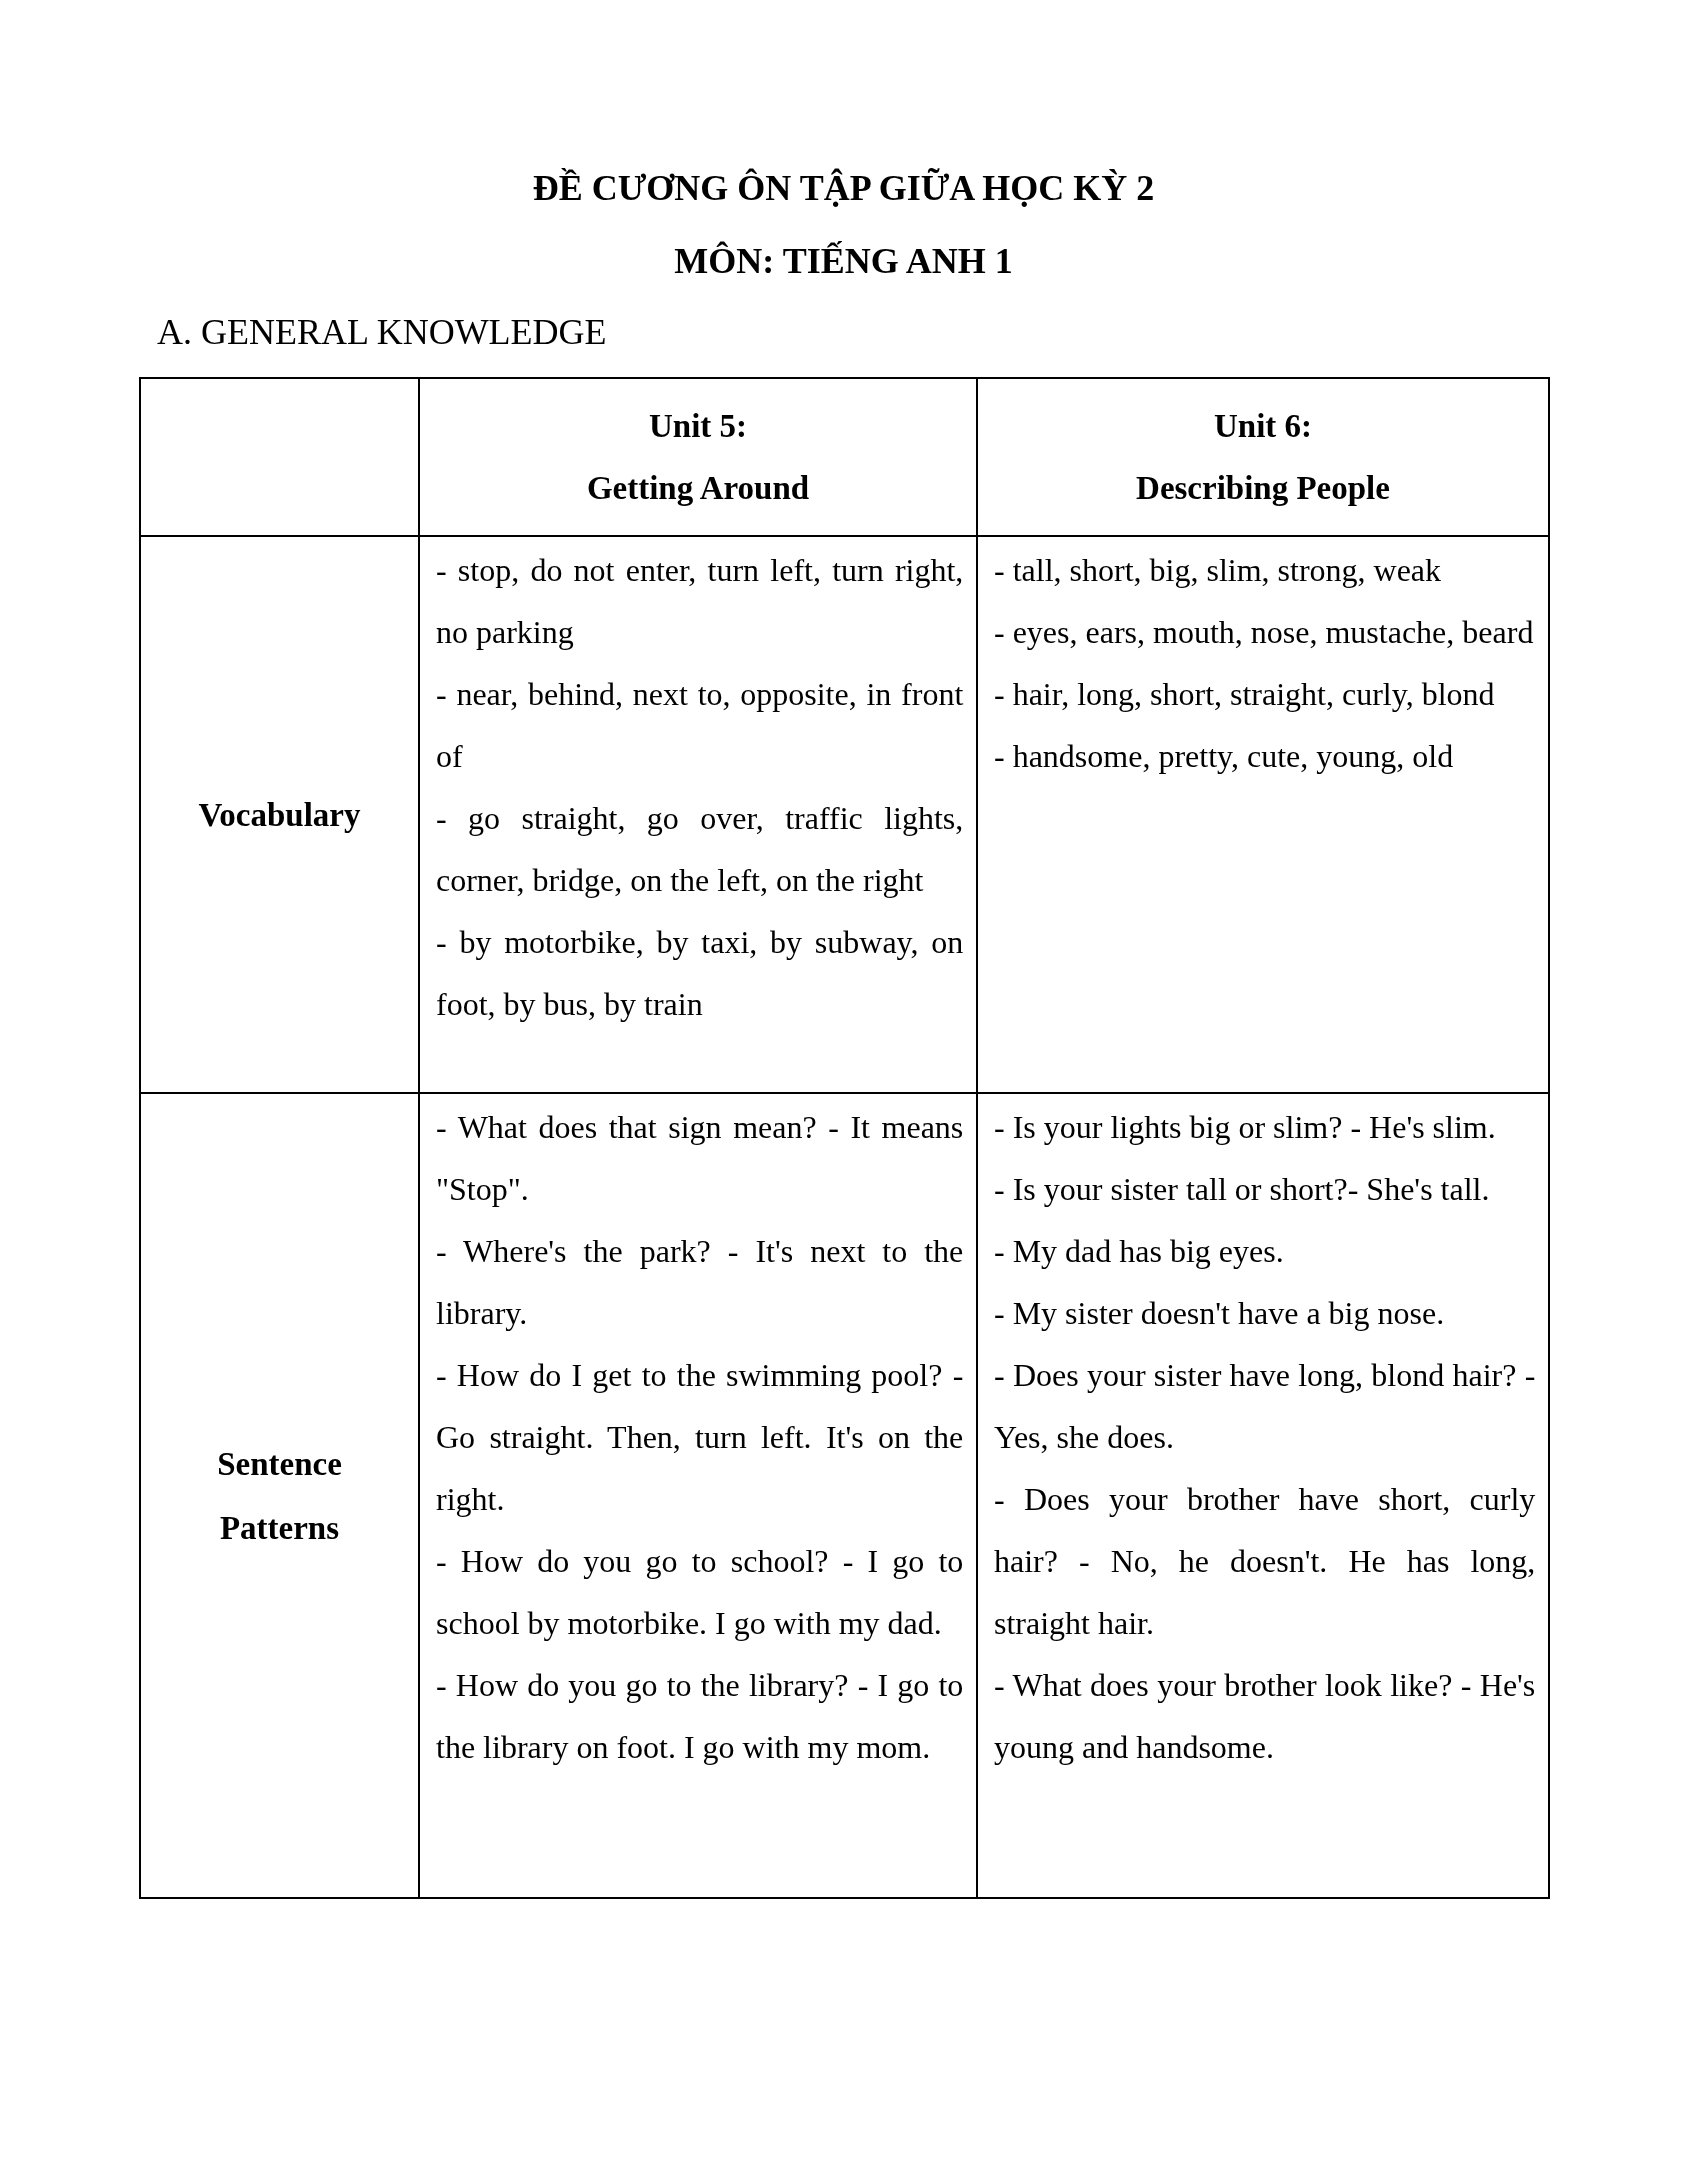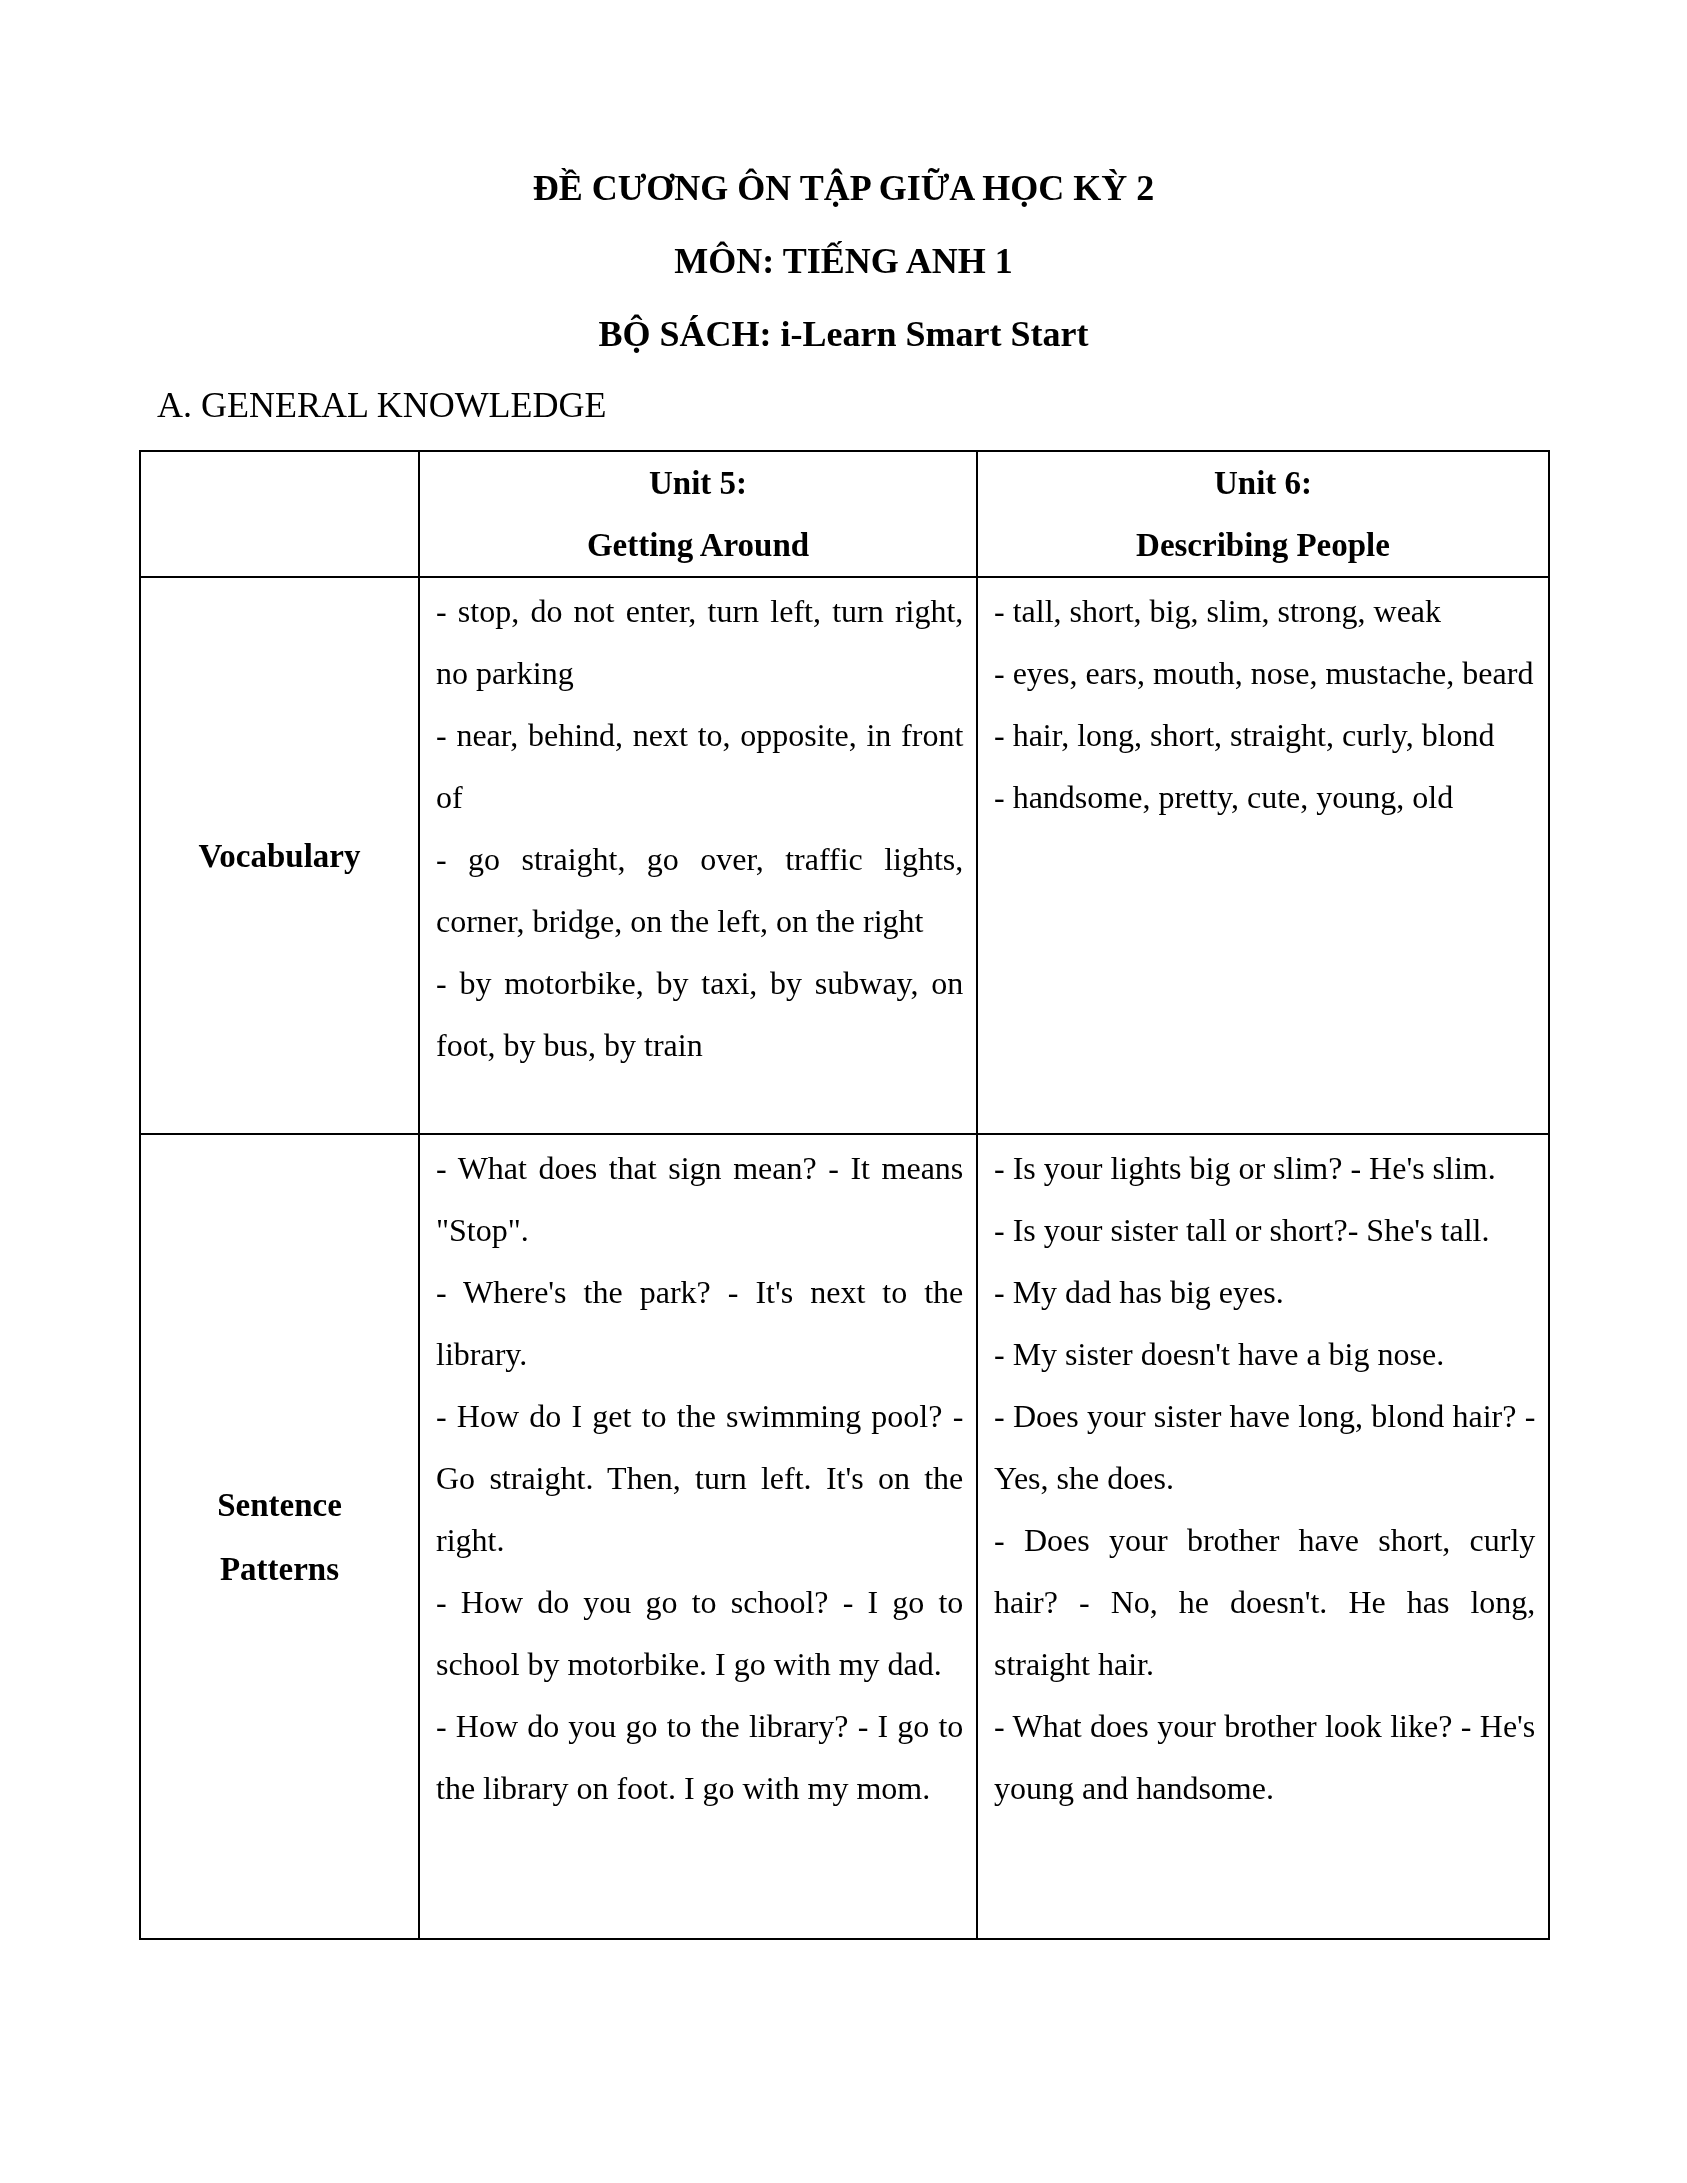--- a/index.html
+++ b/index.html
@@ -33,21 +33,21 @@
     margin: 9.5px 0 0 157px;
   }
   table.grid {
     border-collapse: collapse;
     table-layout: fixed;
     margin: 20.6px 0 0 139px;
     width: 1409px;
   }
   table.grid td {
     border: 2.4px solid #000000;
-    padding: 0;
+    padding: 16px;
     vertical-align: top;
   }
   .label-cell {
     vertical-align: middle !important;
     text-align: center;
     font-weight: bold;
     font-size: 33px;
     line-height: 64px;
     padding: 0 13px !important;
   }
@@ -75,21 +75,20 @@
   tr.row-pron    { height: 71px; }
 </style>
 </head>
 <body>
 
 <div class="page">
 
   <div class="titles">
     <div class="title-line">ĐỀ CƯƠNG ÔN TẬP GIỮA HỌC KỲ 2</div>
     <div class="title-line">MÔN: TIẾNG ANH 1</div>
-    <div class="title-line">BỘ SÁCH: i-Learn Smart Start</div>
   </div>
 
   <div class="section-heading">A. GENERAL KNOWLEDGE</div>
 
   <table class="grid">
     <colgroup>
       <col style="width:279px">
       <col style="width:558px">
       <col style="width:572px">
     </colgroup>

